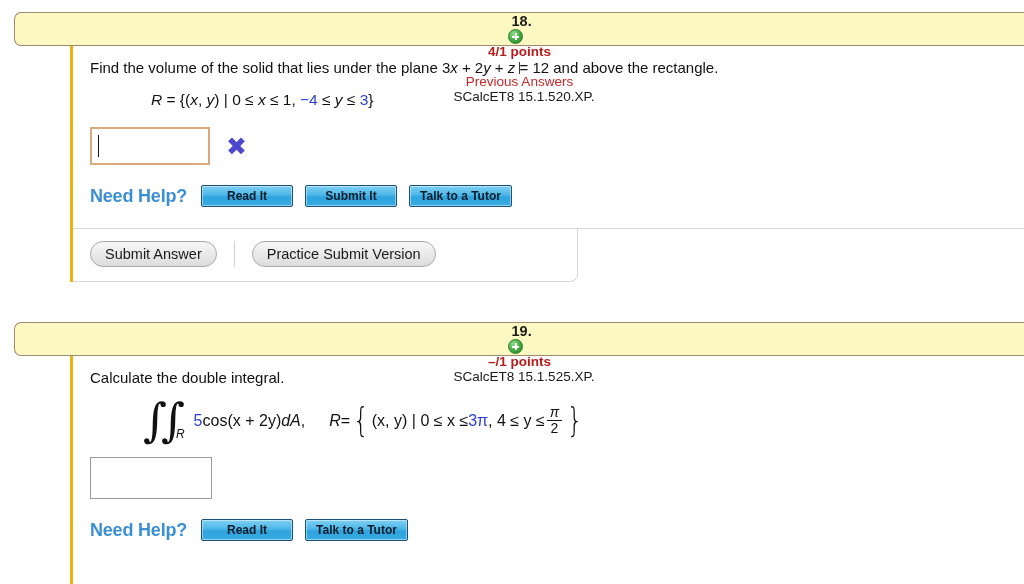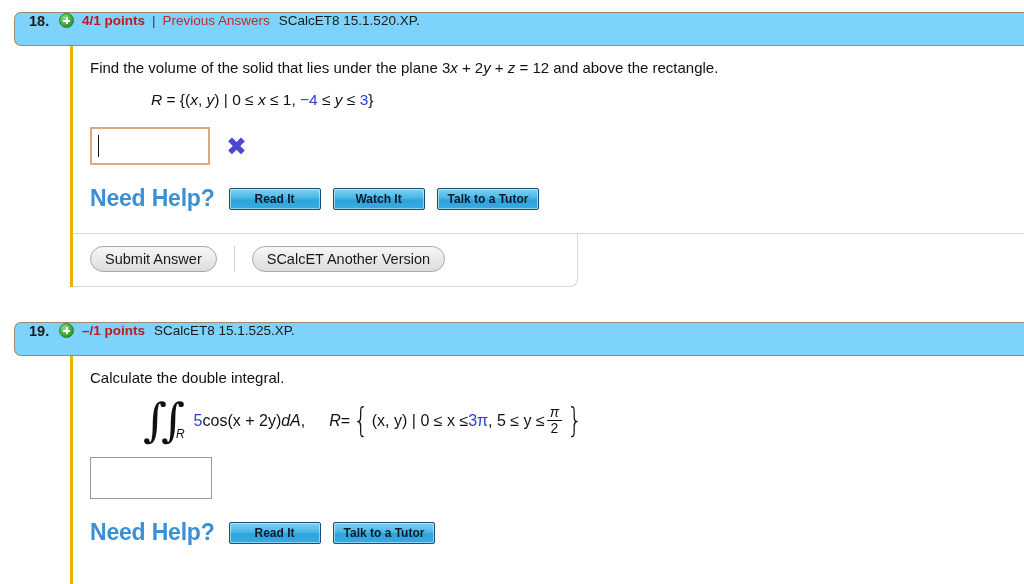--- a/index.html
+++ b/index.html
@@ -25,32 +25,33 @@
   .problem {
     position: absolute;
     left: 0;
     width: 1024px;
   }
 
   .prob-header {
     position: relative;
     margin-left: 14px;
     height: 34px;
-    background: #7dd3fc;
+    background: #fef9c3;
     border: 1px solid #9e8straight;
     border: 1px solid #9a8straight;
     border: 1px solid #a08straight;
     border: 1px solid #9f8a6e;
     border-right: none;
     border-top-left-radius: 7px;
     border-bottom-left-radius: 7px;
     box-sizing: border-box;
     display: flex;
-    align-items: flex-start;
+    align-items: center;
     font-size: 14px;
+    flex-direction: column;
   }
 
   .prob-num {
     font-weight: bold;
     font-size: 14.5px;
     color: #1a1a1a;
     margin-left: 14px;
     width: 30px;
   }
 
@@ -170,21 +171,21 @@
   
   .help-row {
     display: flex;
     align-items: center;
     padding-left: 17px;
     padding-top: 20px;
   }
   .help-label {
     color: #3b8fd4;
     font-weight: bold;
-    font-size: 23px;
+    font-size: 18px;
     margin-right: 14px;
     letter-spacing: -0.2px;
   }
   .help-btn {
     height: 22px;
     min-width: 92px;
     padding: 0 10px;
     margin-right: 12px;
     border: 1px solid #1c4f77;
     border-radius: 2px;
@@ -330,29 +331,29 @@
       <div class="answer-row">
         <div class="answer-box wrong">
           <span class="caret"></span>
         </div>
         <span class="x-mark">✖</span>
       </div>
 
       <div class="help-row">
         <span class="help-label">Need Help?</span>
         <div class="help-btn">Read It</div>
-        <div class="help-btn">Watch It</div>
+        <div class="help-btn">Submit It</div>
         <div class="help-btn">Talk to a Tutor</div>
       </div>
 
       <div class="toolbar-wrap">
         <div class="toolbar">
           <div class="gray-btn">Submit Answer</div>
           <div class="tb-divider"></div>
-          <div class="gray-btn">SCalcET Another Version</div>
+          <div class="gray-btn">Practice Submit Version</div>
         </div>
       </div>
 
     </div>
   </div>
 
   <div class="problem" style="top:322px;">
 
     <div class="prob-header">
       <span class="prob-num">19.</span>
@@ -374,21 +375,21 @@
         <span class="blue">5</span>
         <span> cos(x + 2y) </span>
         <span class="mi">dA</span>
         <span>,</span>
         <span style="width:24px;"></span>
         <span class="mi">R</span>
         <span> = </span>
         <span class="brace">{</span>
         <span>(x, y) | 0 ≤ x ≤ </span>
         <span class="blue">3π</span>
-        <span>, 5 ≤ y ≤ </span>
+        <span>, 4 ≤ y ≤ </span>
         <span class="frac">
           <span class="num">π</span>
           <span class="bar"></span>
           <span class="den">2</span>
         </span>
         <span class="brace">}</span>
       </div>
 
       <div class="answer-row">
         <div class="answer-box plain"></div>

